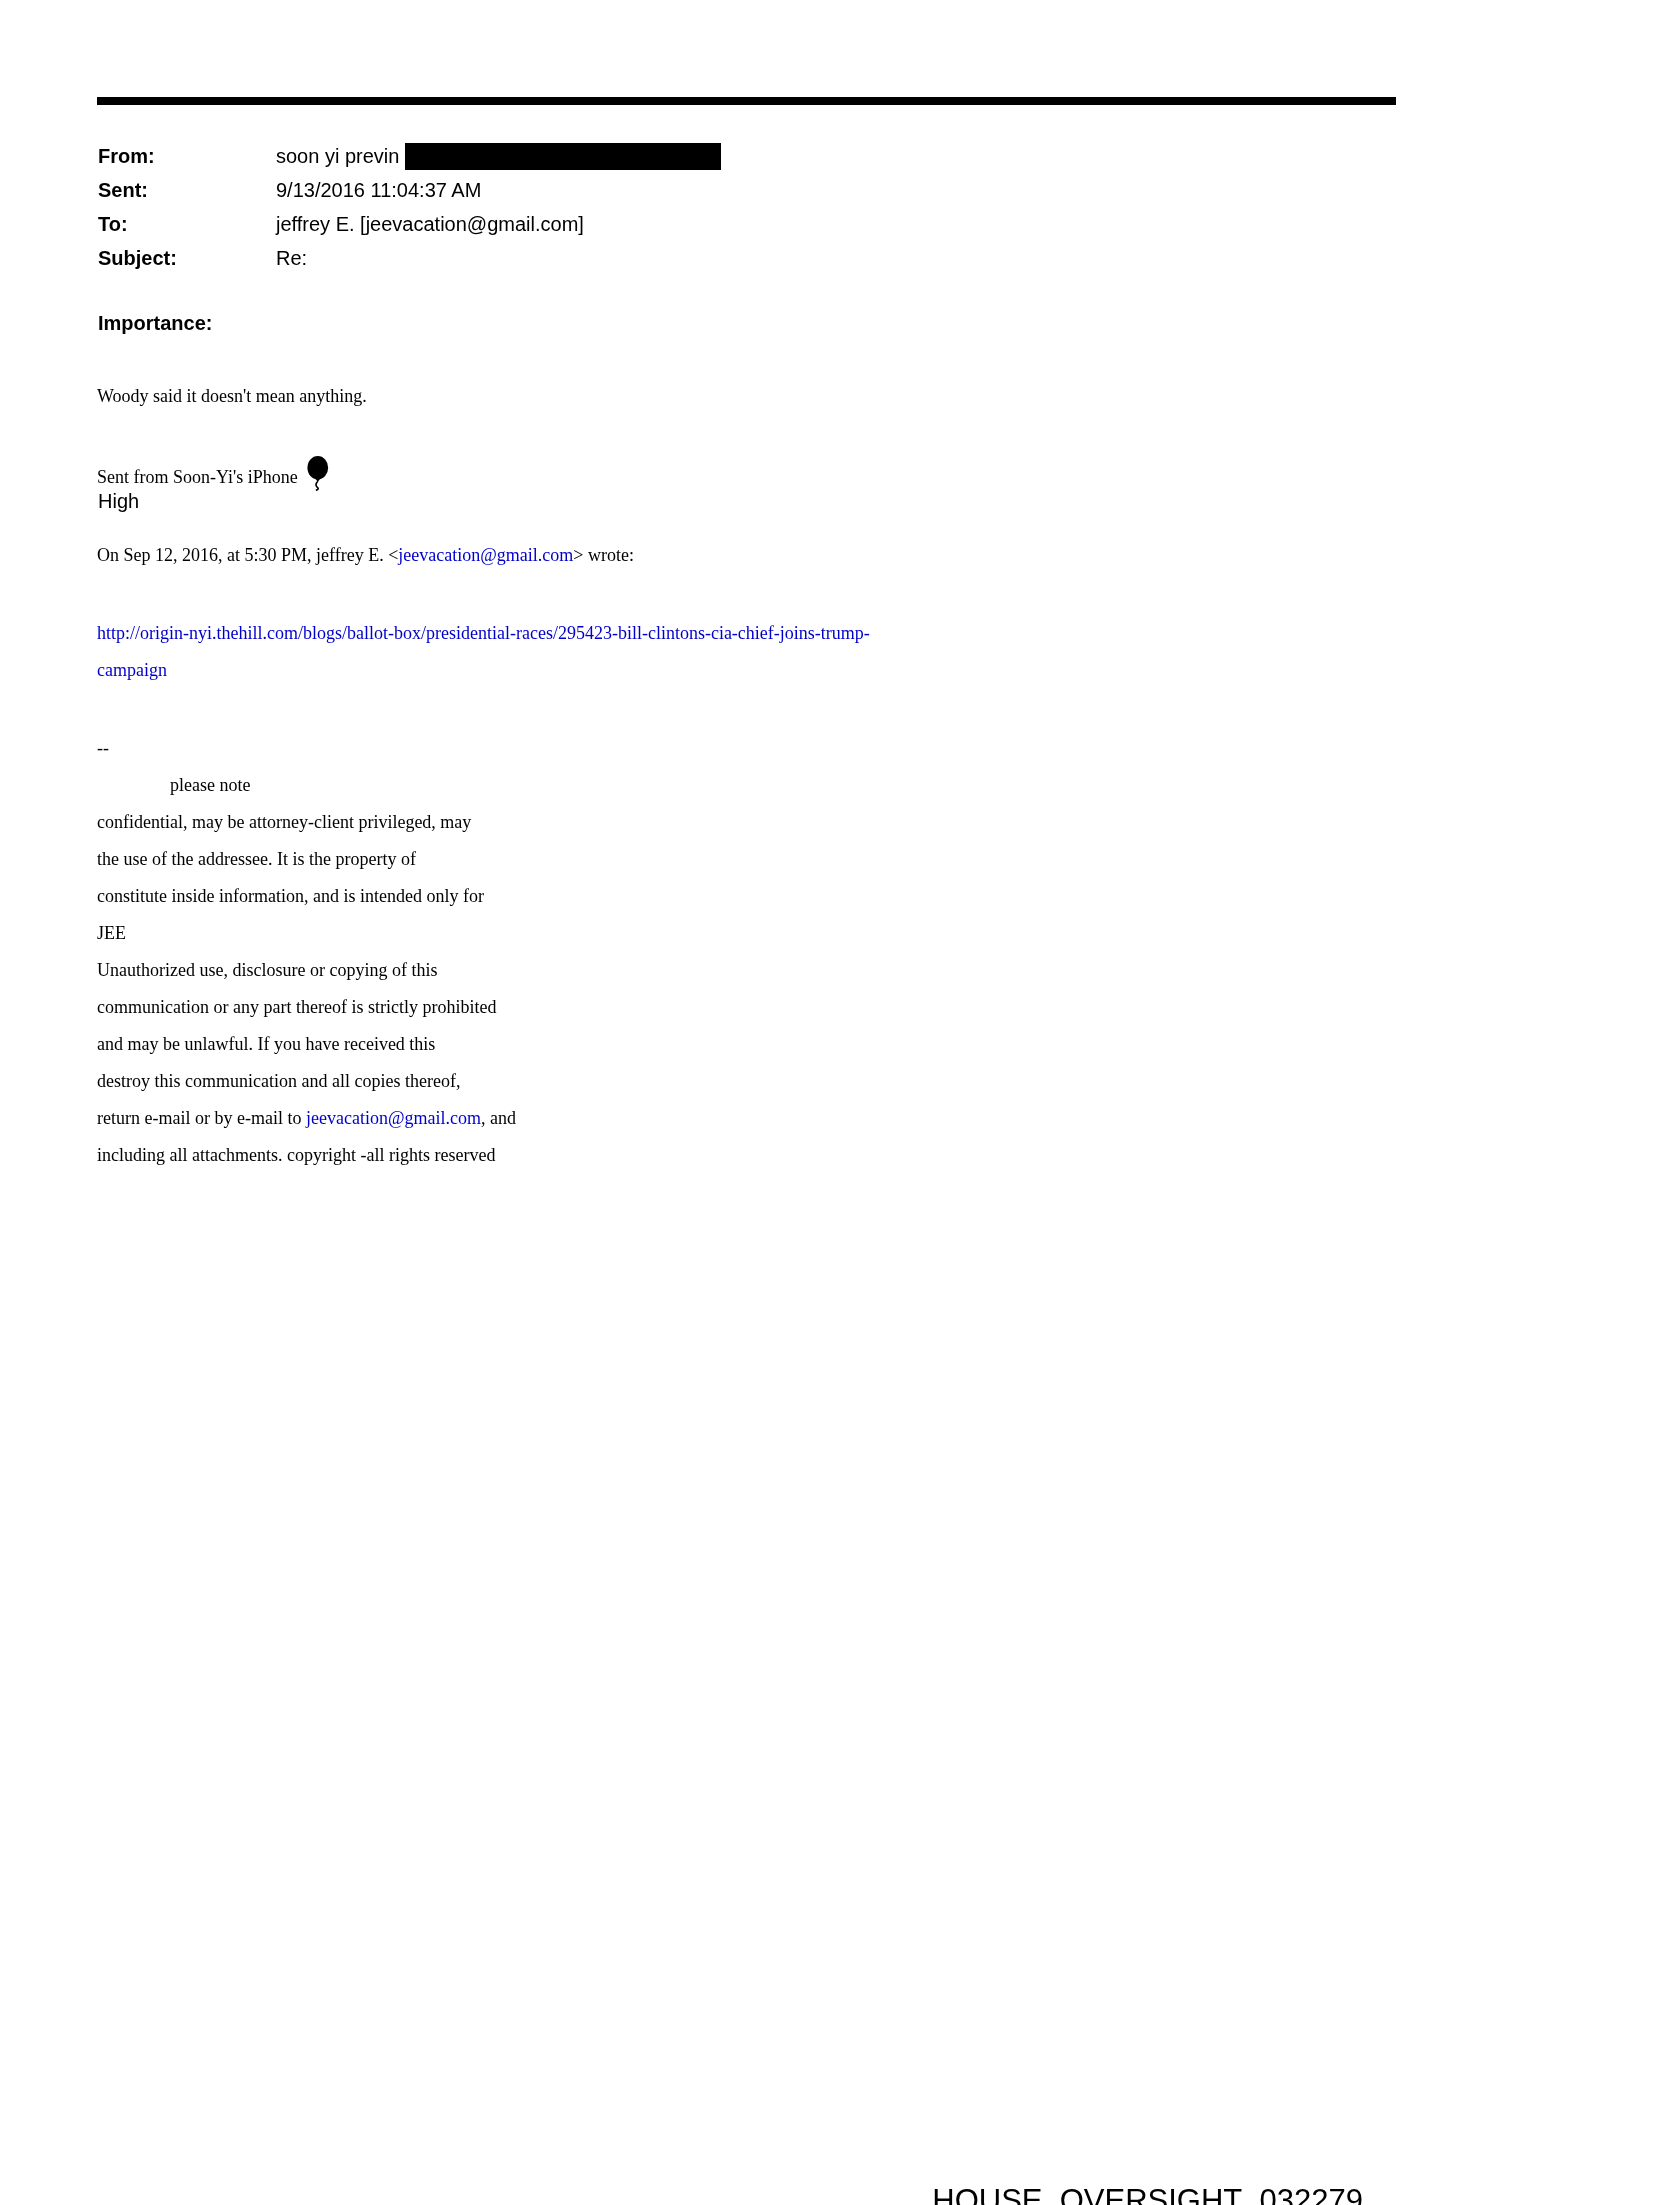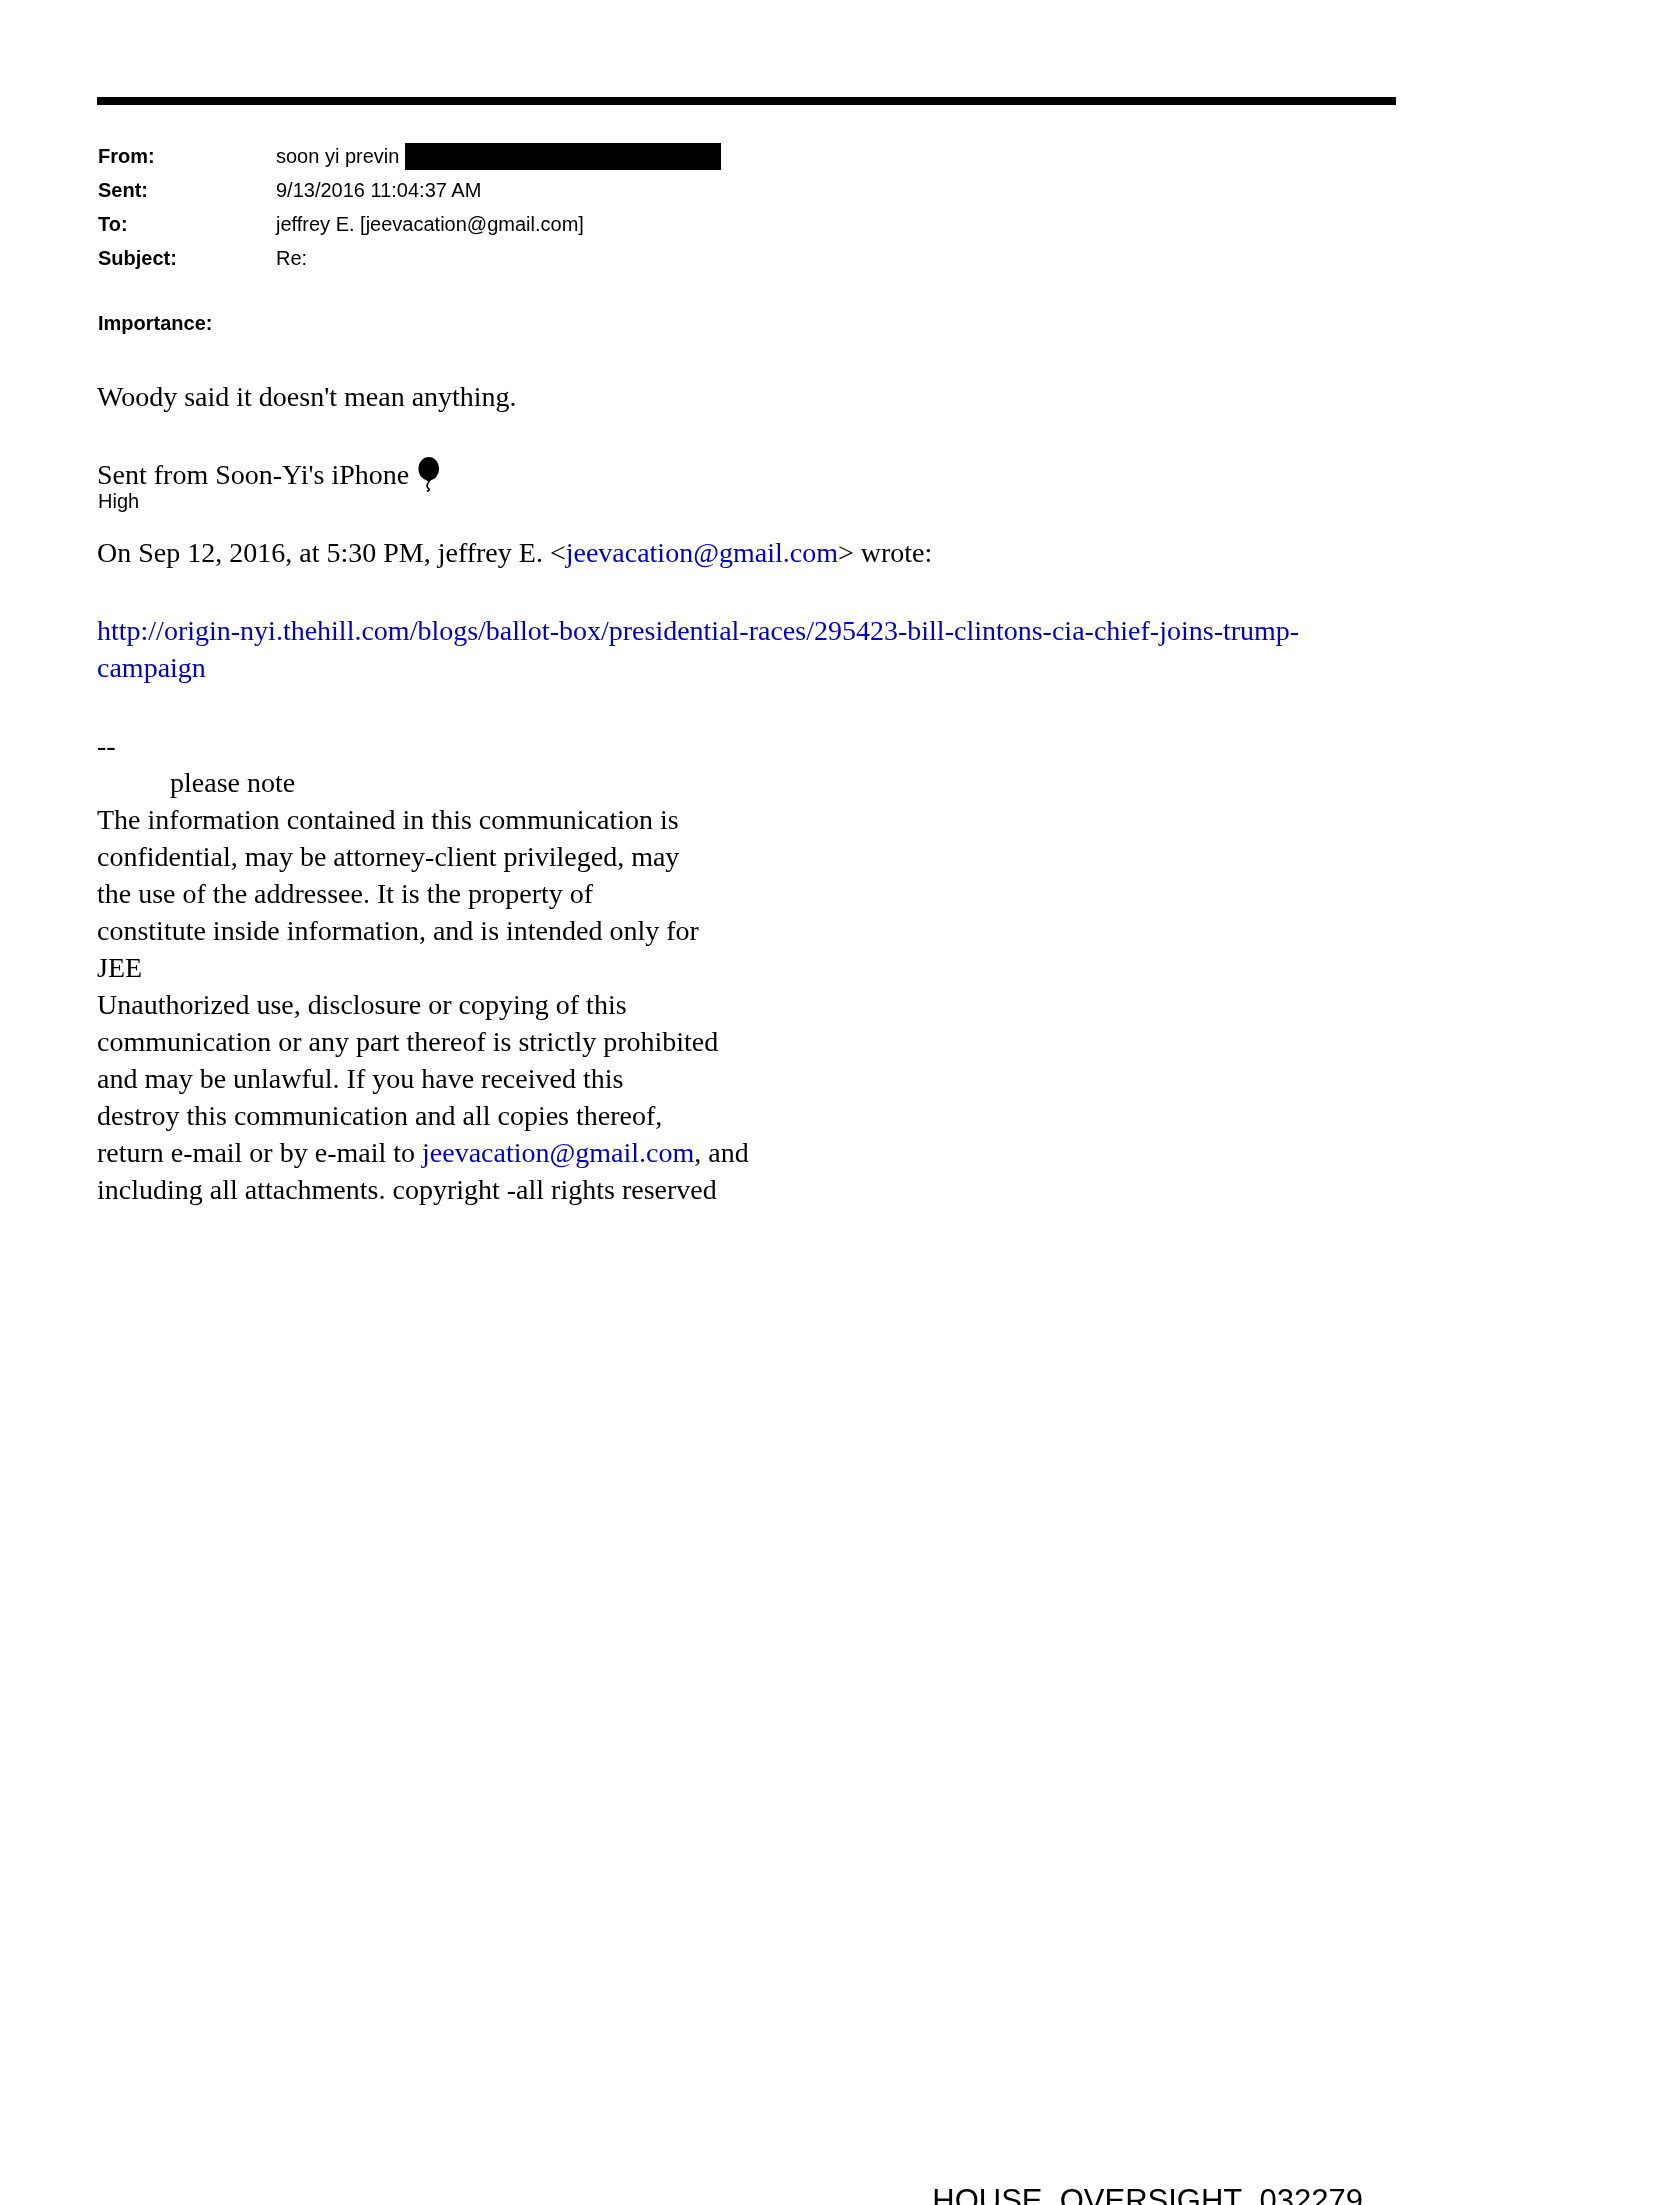--- a/index.html
+++ b/index.html
@@ -61,21 +61,21 @@
     vertical-align:-7.2px;
     margin-left:5.2px;
   }
   
   .body{
     position:absolute;
     left:97px;
     top:378px;
     width:1538px;
     font-family:"Liberation Serif", serif;
-    font-size:28px;
+    font-size:18px;
     line-height:37px;
     color:var(--ink);
   }
   .body p{
     margin:0;
   }
   .para-gap{
     margin-top:41px !important;
   }
   a.link{
@@ -151,21 +151,20 @@
             <path d="M18 39 q -5 5 -1 9 q 4 3 -2 5" stroke="#000" stroke-width="2.5" fill="none"></path>
           </svg></span></p>
 
     <p class="para-gap"><span>On Sep 12, 2016, at 5:30 PM, jeffrey E. &lt;</span><a class="link">jeevacation@gmail.com</a><span>&gt; wrote:</span></p>
 
     <p class="para-gap url-para"><a class="link"><span>http://origin-nyi.thehill.com/blogs/ballot-box/presidential-races/295423-bill-clintons-cia-chief-joins-trump-</span><br><span>campaign</span></a></p>
 
     <div class="para-gap">
       <div class="dline">--</div>
       <div class="dline note-indent">please note</div>
-      <div class="dline">The information contained in this communication is</div>
       <div class="dline">confidential, may be attorney-client privileged, may</div>
       <div class="dline">the use of the addressee. It is the property of</div>
       <div class="dline">constitute inside information, and is intended only for</div>
       <div class="dline">JEE</div>
       <div class="dline">Unauthorized use, disclosure or copying of this</div>
       <div class="dline">communication or any part thereof is strictly prohibited</div>
       <div class="dline">and may be unlawful. If you have received this</div>
       <div class="dline">destroy this communication and all copies thereof,</div>
       <div class="dline"><span>return e-mail or by e-mail to </span><a class="link">jeevacation@gmail.com</a><span>, and</span></div>
       <div class="dline">including all attachments. copyright -all rights reserved</div>

